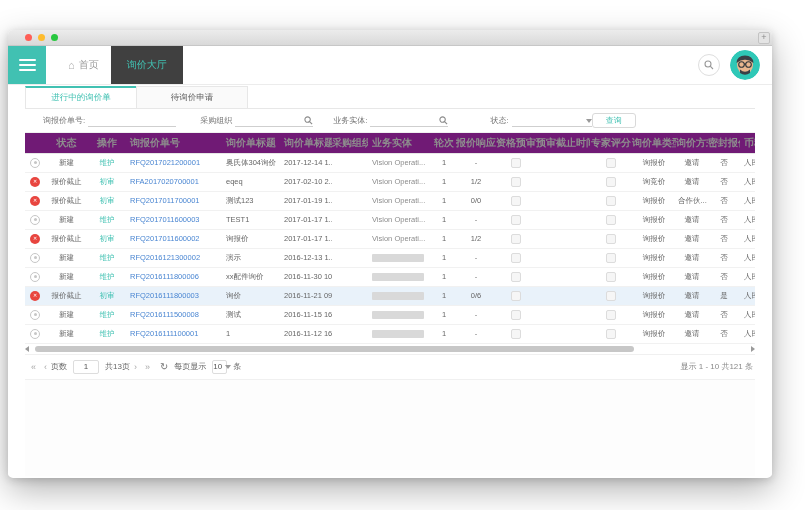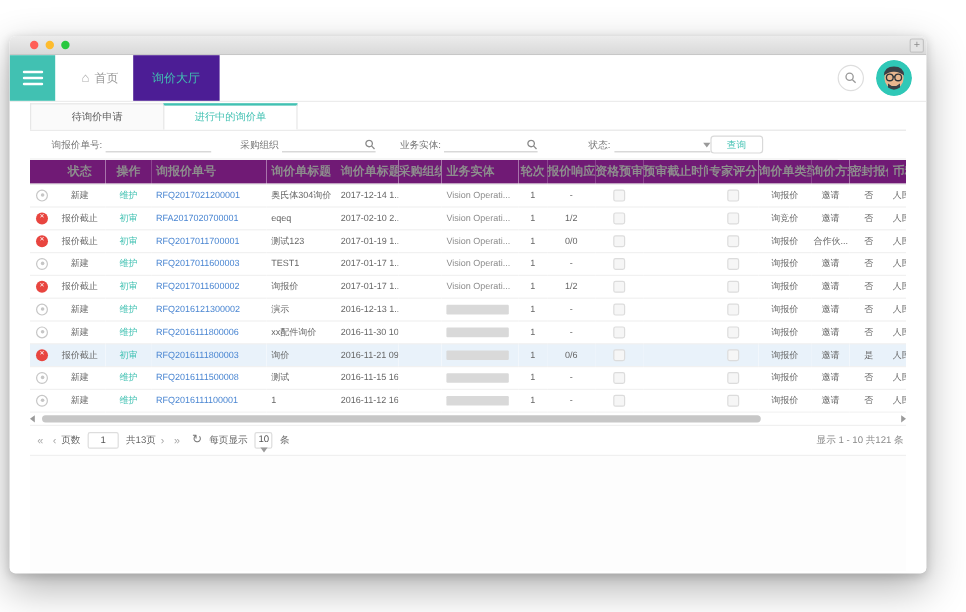--- a/index.html
+++ b/index.html
@@ -18,21 +18,21 @@
   .dot{width:7px;height:7px;border-radius:50%;}
   .dot.r{background:var(--close);} .dot.y{background:var(--min);} .dot.g{background:var(--max);}
   .newtab{position:absolute;right:2px;top:2px;width:12px;height:12px;background:#e4e4e4;
     border:1px solid #c3c3c3;border-radius:2px;color:#8a8a8a;font-size:9px;line-height:9px;text-align:center;}
   
   .appbar{height:39px;background:#fff;border-bottom:1px solid #ececec;display:flex;align-items:stretch;position:relative;}
   .hamburger{width:38px;background:var(--accent);display:flex;flex-direction:column;justify-content:center;align-items:center;gap:3px;cursor:pointer;}
   .hamburger i{width:17px;height:2px;background:#fff;border-radius:1px;}
   .nav-home{display:flex;align-items:center;gap:4px;color:#9a9a9a;font-size:10px;padding:0 12px;margin-left:10px;}
   .home-ic{font-size:11px;color:#b0b0b0;line-height:1;}
-  .nav-active{background:#4c1d95;color:var(--accent);font-size:10px;display:flex;align-items:center;padding:0 16px;}
+  .nav-active{background:#404040;color:var(--accent);font-size:10px;display:flex;align-items:center;padding:0 16px;}
   .appbar-right{position:absolute;right:12px;top:0;height:100%;display:flex;align-items:center;gap:10px;}
   .search-circle{width:22px;height:22px;border:1px solid #dedede;border-radius:50%;display:flex;align-items:center;justify-content:center;background:#fff;}
   .avatar{width:30px;height:30px;border-radius:50%;overflow:hidden;flex:0 0 auto;}
   
   .content{height:391px;background:#fff;padding:0 17px;display:flex;flex-direction:column;}
   .page-tabs{display:flex;border-bottom:1px solid #e7e7e7;margin-top:1px;}
   .page-tab{width:112px;height:22px;line-height:20px;text-align:center;font-size:8.5px;color:#5f5f5f;
     background:#fafafa;border:1px solid #e7e7e7;border-bottom:none;margin-right:-1px;cursor:pointer;}
   .page-tab.active{background:#fff;color:var(--accent);border-top:2px solid var(--accent);
     line-height:19px;margin-bottom:-1px;}
@@ -71,21 +71,21 @@
   .hs-arrow{position:absolute;top:1px;width:0;height:0;border-top:3px solid transparent;border-bottom:3px solid transparent;cursor:pointer;}
   .hs-arrow.left{left:0;border-right:4px solid #9a9a9a;}
   .hs-arrow.right{right:0;border-left:4px solid #9a9a9a;}
   
   .pager{height:26px;display:flex;align-items:center;font-size:8px;color:#666;
     border-top:1px solid #f0f0f0;border-bottom:1px solid #f0f0f0;padding:0 2px;white-space:nowrap;}
   .pg-nav{color:#a8a8a8;font-size:9px;margin:0 4px;cursor:pointer;}
   .page-input{width:26px;height:14px;border:1px solid #ddd;border-radius:2px;text-align:center;font-size:8px;color:#555;margin:0 6px;outline:none;}
   .refresh{color:#777;font-size:10px;margin:0 6px;cursor:pointer;}
   .mini-select{display:inline-flex;align-items:center;justify-content:flex-start;gap:3px;width:15px;height:14px;
-    border:1px solid #ddd;border-radius:2px;margin:0 6px;color:#555;cursor:pointer;flex-direction:column;}
+    border:1px solid #ddd;border-radius:2px;margin:0 6px;color:#555;cursor:pointer;}
   .pg-summary{margin-left:auto;color:#8a8a8a;}
   .spacer{flex:1;background:#fdfdfd;}
   .mag{display:block;}
 </style>
 </head>
 <body>
 
 <div class="window">
   <div class="titlebar">
     <div class="dots">
@@ -125,22 +125,22 @@
           <circle cx="18.5" cy="14.5" r="2.8" fill="none" stroke="#2f3439" stroke-width="1.1"></circle>
           <line x1="14" y1="14" x2="16" y2="14" stroke="#2f3439" stroke-width="1"></line>
           <path d="M10 19.5 Q15 24 20 19.5 L20 23 Q15 26.5 10 23 Z" fill="#3a4046"></path>
         </svg>
       </div>
     </div>
   </div>
 
   <div class="content">
     <div class="page-tabs">
+      <div class="page-tab active">进行中的询价单</div>
       <div class="page-tab">待询价申请</div>
-      <div class="page-tab active">进行中的询价单</div>
     </div>
 
     <div class="filter-bar">
       <label>询报价单号:</label>
       <input class="inp" style="width: 88px; margin-right: 24px;">
       <label>采购组织</label>
       <span class="iw" style="margin-right:20px;">
         <input class="inp" style="width: 78px;">
         <span class="tail">
           <svg class="mag" width="9" height="9" viewBox="0 0 10 10">

